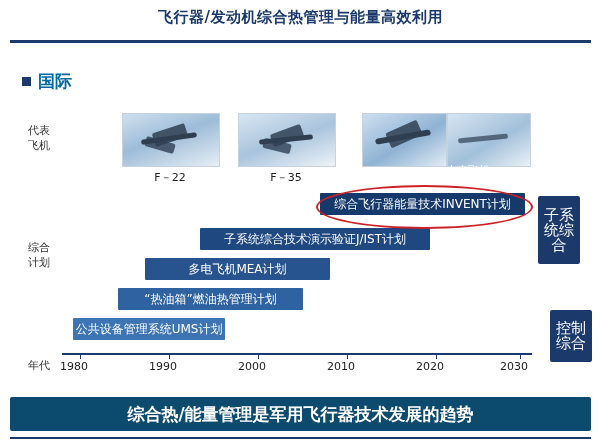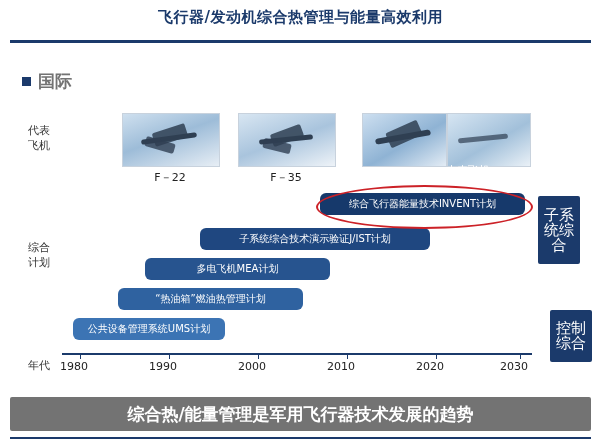--- a/index.html
+++ b/index.html
@@ -8,21 +8,21 @@
 
   .title{
     position:absolute;left:0;top:8px;width:601px;text-align:center;
     font-size:15px;font-weight:bold;color:#1b3a6b;letter-spacing:0.5px;
   }
   .title-rule{
     position:absolute;left:10px;top:40px;width:581px;height:3px;background:#1b3a6b;
   }
 
   .section-label{
-    position:absolute;left:22px;top:70px;font-size:17px;font-weight:bold;color:#737373;
+    position:absolute;left:22px;top:70px;font-size:17px;font-weight:bold;color:#0369a1;
     display:flex;align-items:center;gap:7px;
   }
   .sq{width:9px;height:9px;background:#1b3a6b;display:inline-block;}
 
   
   .axis-lab{
     position:absolute;font-size:11px;color:#333;line-height:15px;text-align:left;width:34px;
   }
   #lab-plane{left:28px;top:123px;}
   #lab-plan{left:28px;top:240px;}
@@ -42,21 +42,21 @@
 
   .ph-cap{
     position:absolute;font-size:11px;color:#222;text-align:center;
   }
   #cap1{left:122px;top:170px;width:96px;}
   #cap2{left:238px;top:170px;width:96px;}
   #cap3{left:420px;top:163px;width:96px;color:#fff;}
 
   
   .bar{
-    position:absolute;height:22px;border-radius:6px;color:#fff;font-size:10px;
+    position:absolute;height:22px;border-radius:1px;color:#fff;font-size:12px;
     display:flex;align-items:center;justify-content:center;padding:0 6px;
     box-sizing:border-box;white-space:nowrap;
   }
   #bar1{left:73px;top:318px;width:152px;background:#3c74b4;}
   #bar2{left:118px;top:288px;width:185px;background:#2f62a0;}
   #bar3{left:145px;top:258px;width:185px;background:#27548f;}
   #bar4{left:200px;top:228px;width:230px;background:#1f4780;}
   #bar5{left:320px;top:193px;width:205px;background:#16396b;}
 
   
@@ -74,21 +74,21 @@
   #rbox1{top:196px;height:68px;}
   #rbox2{top:310px;height:52px;margin-left:12px;}
 
   
   .axis-line{position:absolute;left:62px;top:353px;width:470px;height:2px;background:#1b3a6b;}
   .tick{position:absolute;top:353px;width:1px;height:6px;background:#1b3a6b;}
   .tick-lab{position:absolute;top:360px;font-size:11px;color:#222;width:40px;text-align:left;}
 
   
   .banner{
-    position:absolute;left:10px;top:397px;width:581px;height:34px;background:#737373;
+    position:absolute;left:10px;top:397px;width:581px;height:34px;background:#0c4a6e;
     border-radius:2px;color:#fff;font-size:17px;font-weight:bold;
     display:flex;align-items:center;justify-content:center;
   }
   .bottom-rule{position:absolute;left:10px;top:437px;width:581px;height:2px;background:#1b3a6b;}
 </style>
 </head>
 <body>
 
 <div class="slide">
 

